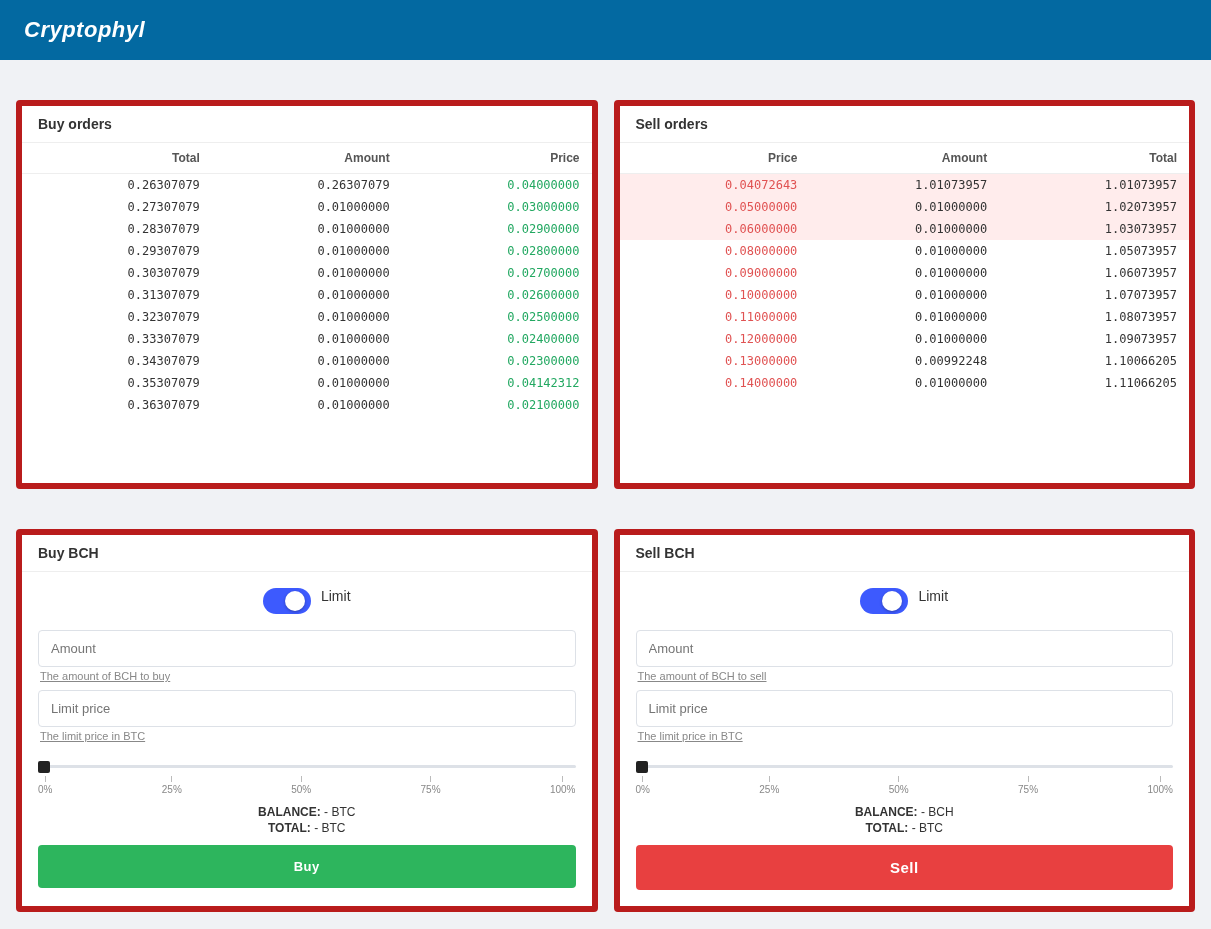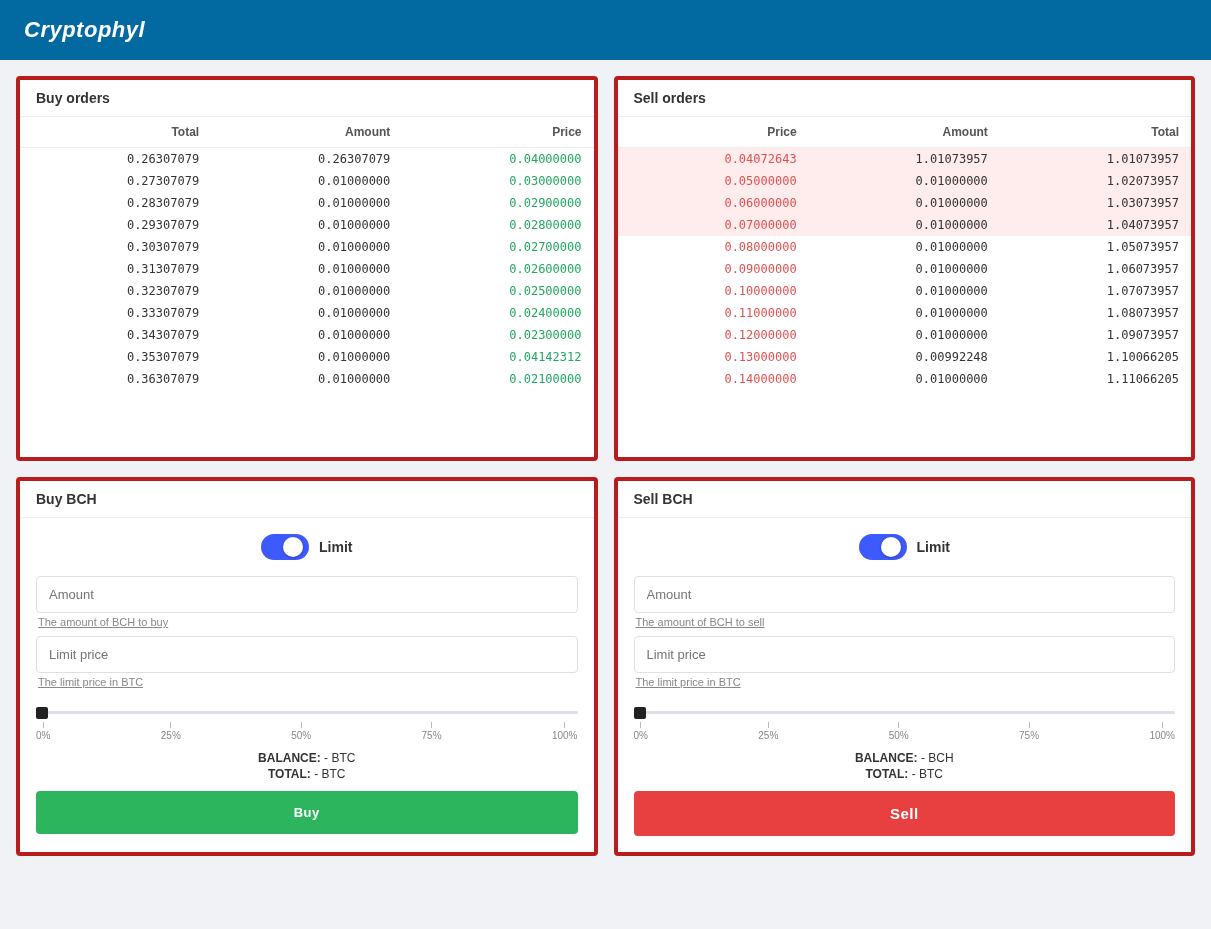--- a/index.html
+++ b/index.html
@@ -31,23 +31,24 @@
       display: grid;
       grid-template-columns: 1fr 1fr;
       grid-template-rows: auto auto;
       gap: 16px;
       max-width: 1211px;
     }
 
     
     .panel {
       background: #fff;
-      border: 4px solid #b91c1c;
+      border: 6px solid #b91c1c;
       border-radius: 4px;
       overflow: hidden;
+      margin-top: 24px;
     }
 
     .panel-title {
       padding: 10px 16px;
       font-size: 14px;
       font-weight: 600;
       color: #333;
       border-bottom: 1px solid #eee;
     }
 
@@ -91,25 +92,24 @@
     .order-table-wrapper::-webkit-scrollbar-track { background: #f1f1f1; }
     .order-table-wrapper::-webkit-scrollbar-thumb { background: #4caf50; border-radius: 3px; }
     .sell-scroll::-webkit-scrollbar-thumb { background: #e05252; }
 
     
     .trade-panel {
       padding: 16px;
     }
     .toggle-row {
       display: flex;
-      align-items: center;
+      align-items: flex-start;
       justify-content: center;
       gap: 10px;
       margin-bottom: 16px;
-      font-weight: bold;
     }
     .toggle-label {
       font-size: 14px;
       color: #333;
     }
 
     
     .toggle-switch {
       position: relative;
       width: 48px;
@@ -326,25 +326,20 @@
             <tr class="sell-row sell-highlight">
               <td>0.05000000</td>
               <td>0.01000000</td>
               <td>1.02073957</td>
             </tr>
             <tr class="sell-row sell-highlight">
               <td>0.06000000</td>
               <td>0.01000000</td>
               <td>1.03073957</td>
             </tr>
-            <tr class="sell-row sell-highlight">
-              <td>0.07000000</td>
-              <td>0.01000000</td>
-              <td>1.04073957</td>
-            </tr>
             <tr class="sell-row">
               <td>0.08000000</td>
               <td>0.01000000</td>
               <td>1.05073957</td>
             </tr>
             <tr class="sell-row">
               <td>0.09000000</td>
               <td>0.01000000</td>
               <td>1.06073957</td>
             </tr>

